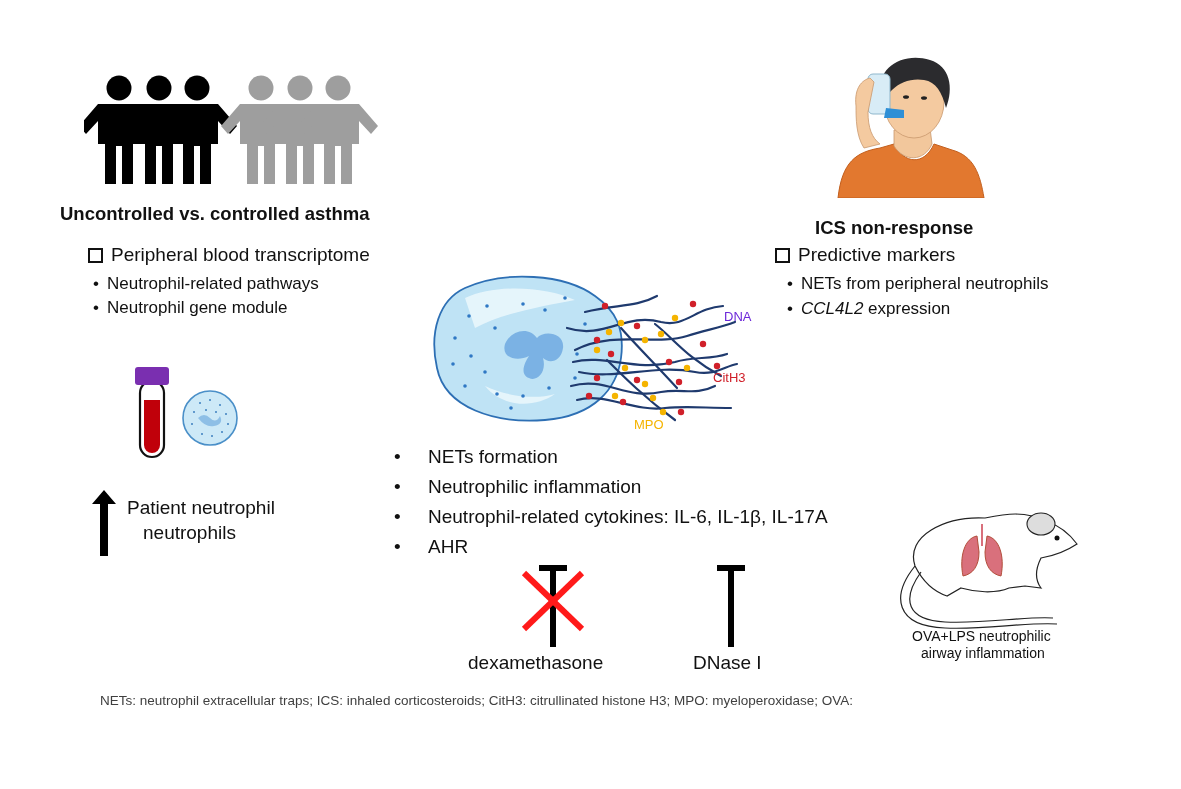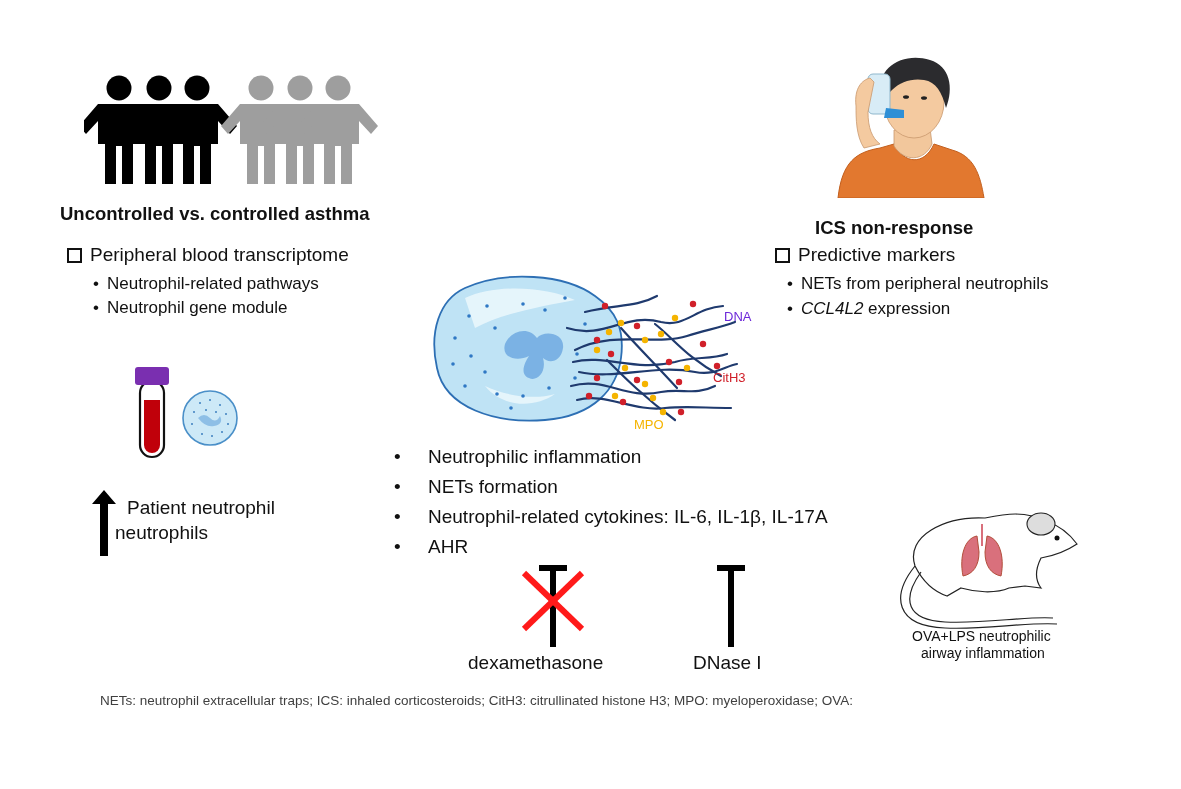--- a/index.html
+++ b/index.html
@@ -35,21 +35,21 @@
   </g>
   <g fill="#9e9e9e">
     <use href="#person" x="177" y="0"></use>
     <use href="#person" x="216" y="0"></use>
     <use href="#person" x="254" y="0"></use>
   </g>
 </svg>
 
 <div class="abs h-title" style="left:60px;top:203px">Uncontrolled vs. controlled asthma</div>
 
-<div class="abs box-head" style="left:67px;top:244px">
+<div class="abs box-head" style="left:88px;top:244px">
   <span class="sq"></span>
   <span>Peripheral blood transcriptome</span>
 </div>
 <div class="abs sub" style="left:93px;top:272px">
   <span class="dot">•</span><span>Neutrophil-related pathways</span>
 </div>
 <div class="abs sub" style="left:93px;top:296px">
   <span class="dot">•</span><span>Neutrophil gene module</span>
 </div>
 
@@ -74,21 +74,21 @@
     <circle cx="22" cy="46" r="1"></circle>
       <circle cx="32" cy="48" r="1"></circle>
       <circle cx="42" cy="44" r="1"></circle>
   </g>
 </svg>
 
 <svg class="abs" style="left:92px;top:490px" width="24" height="66" viewBox="0 0 24 66">
   <path d="M12,0 L24,14 L16,14 L16,66 L8,66 L8,14 L0,14 Z" fill="#000"></path>
 </svg>
 <div class="abs label-lg" style="left:127px;top:497px">Patient neutrophil</div>
-<div class="abs label-lg" style="left:115px;top:522px">neutrophils</div>
+<div class="abs label-lg" style="left:143px;top:522px">neutrophils</div>
 
 <svg class="abs" style="left:828px;top:52px" width="164" height="146" viewBox="0 0 164 146">
 
   <path d="M10,146 C14,110 28,100 52,96 L66,92 C76,112 96,114 106,92 L124,98 C146,104 152,122 156,146 Z" fill="#e2782f" stroke="#c25f1e" stroke-width="1"></path>
 
   <path d="M66,78 L66,94 C76,110 96,110 104,92 L102,76 Z" fill="#f2c79c" stroke="#c9986d" stroke-width="0.8"></path>
 
   <ellipse cx="86" cy="50" rx="30" ry="36" fill="#f4caa0" stroke="#c9986d" stroke-width="0.8"></ellipse>
 
   <path d="M52,44 C48,14 76,0 102,8 C122,14 126,36 118,56 C114,40 108,30 96,28 C84,26 72,30 64,38 C60,42 56,46 52,52 Z" fill="#2b2b2e"></path>
@@ -187,22 +187,22 @@
     <circle cx="190" cy="128" r="3.2"></circle>
       <circle cx="228" cy="130" r="3.2"></circle>
       <circle cx="238" cy="144" r="3.2"></circle>
   </g>
 </svg>
 <div class="abs" style="left:724px;top:309px;font-size:13px;color:#6d28d9">DNA</div>
 <div class="abs" style="left:713px;top:370px;font-size:13px;color:#d0202a">CitH3</div>
 <div class="abs" style="left:634px;top:417px;font-size:13px;color:#f5b400">MPO</div>
 
 <div class="abs mid-list" style="left:390px;top:442px">
+  <div><span class="dot">•</span><span>NETs formation</span></div>
   <div><span class="dot">•</span><span>Neutrophilic inflammation</span></div>
-  <div><span class="dot">•</span><span>NETs formation</span></div>
   <div><span class="dot">•</span><span>Neutrophil-related cytokines: IL-6, IL-1β, IL-17A</span></div>
   <div><span class="dot">•</span><span>AHR</span></div>
 </div>
 
 <svg class="abs" style="left:520px;top:565px" width="66" height="82" viewBox="0 0 66 82">
   <rect x="19" y="0" width="28" height="6" fill="#000"></rect>
   <rect x="30" y="0" width="6" height="82" fill="#000"></rect>
   <line x1="4" y1="8" x2="62" y2="64" stroke="#ff1a1a" stroke-width="6"></line>
   <line x1="62" y1="8" x2="4" y2="64" stroke="#ff1a1a" stroke-width="6"></line>
 </svg>

